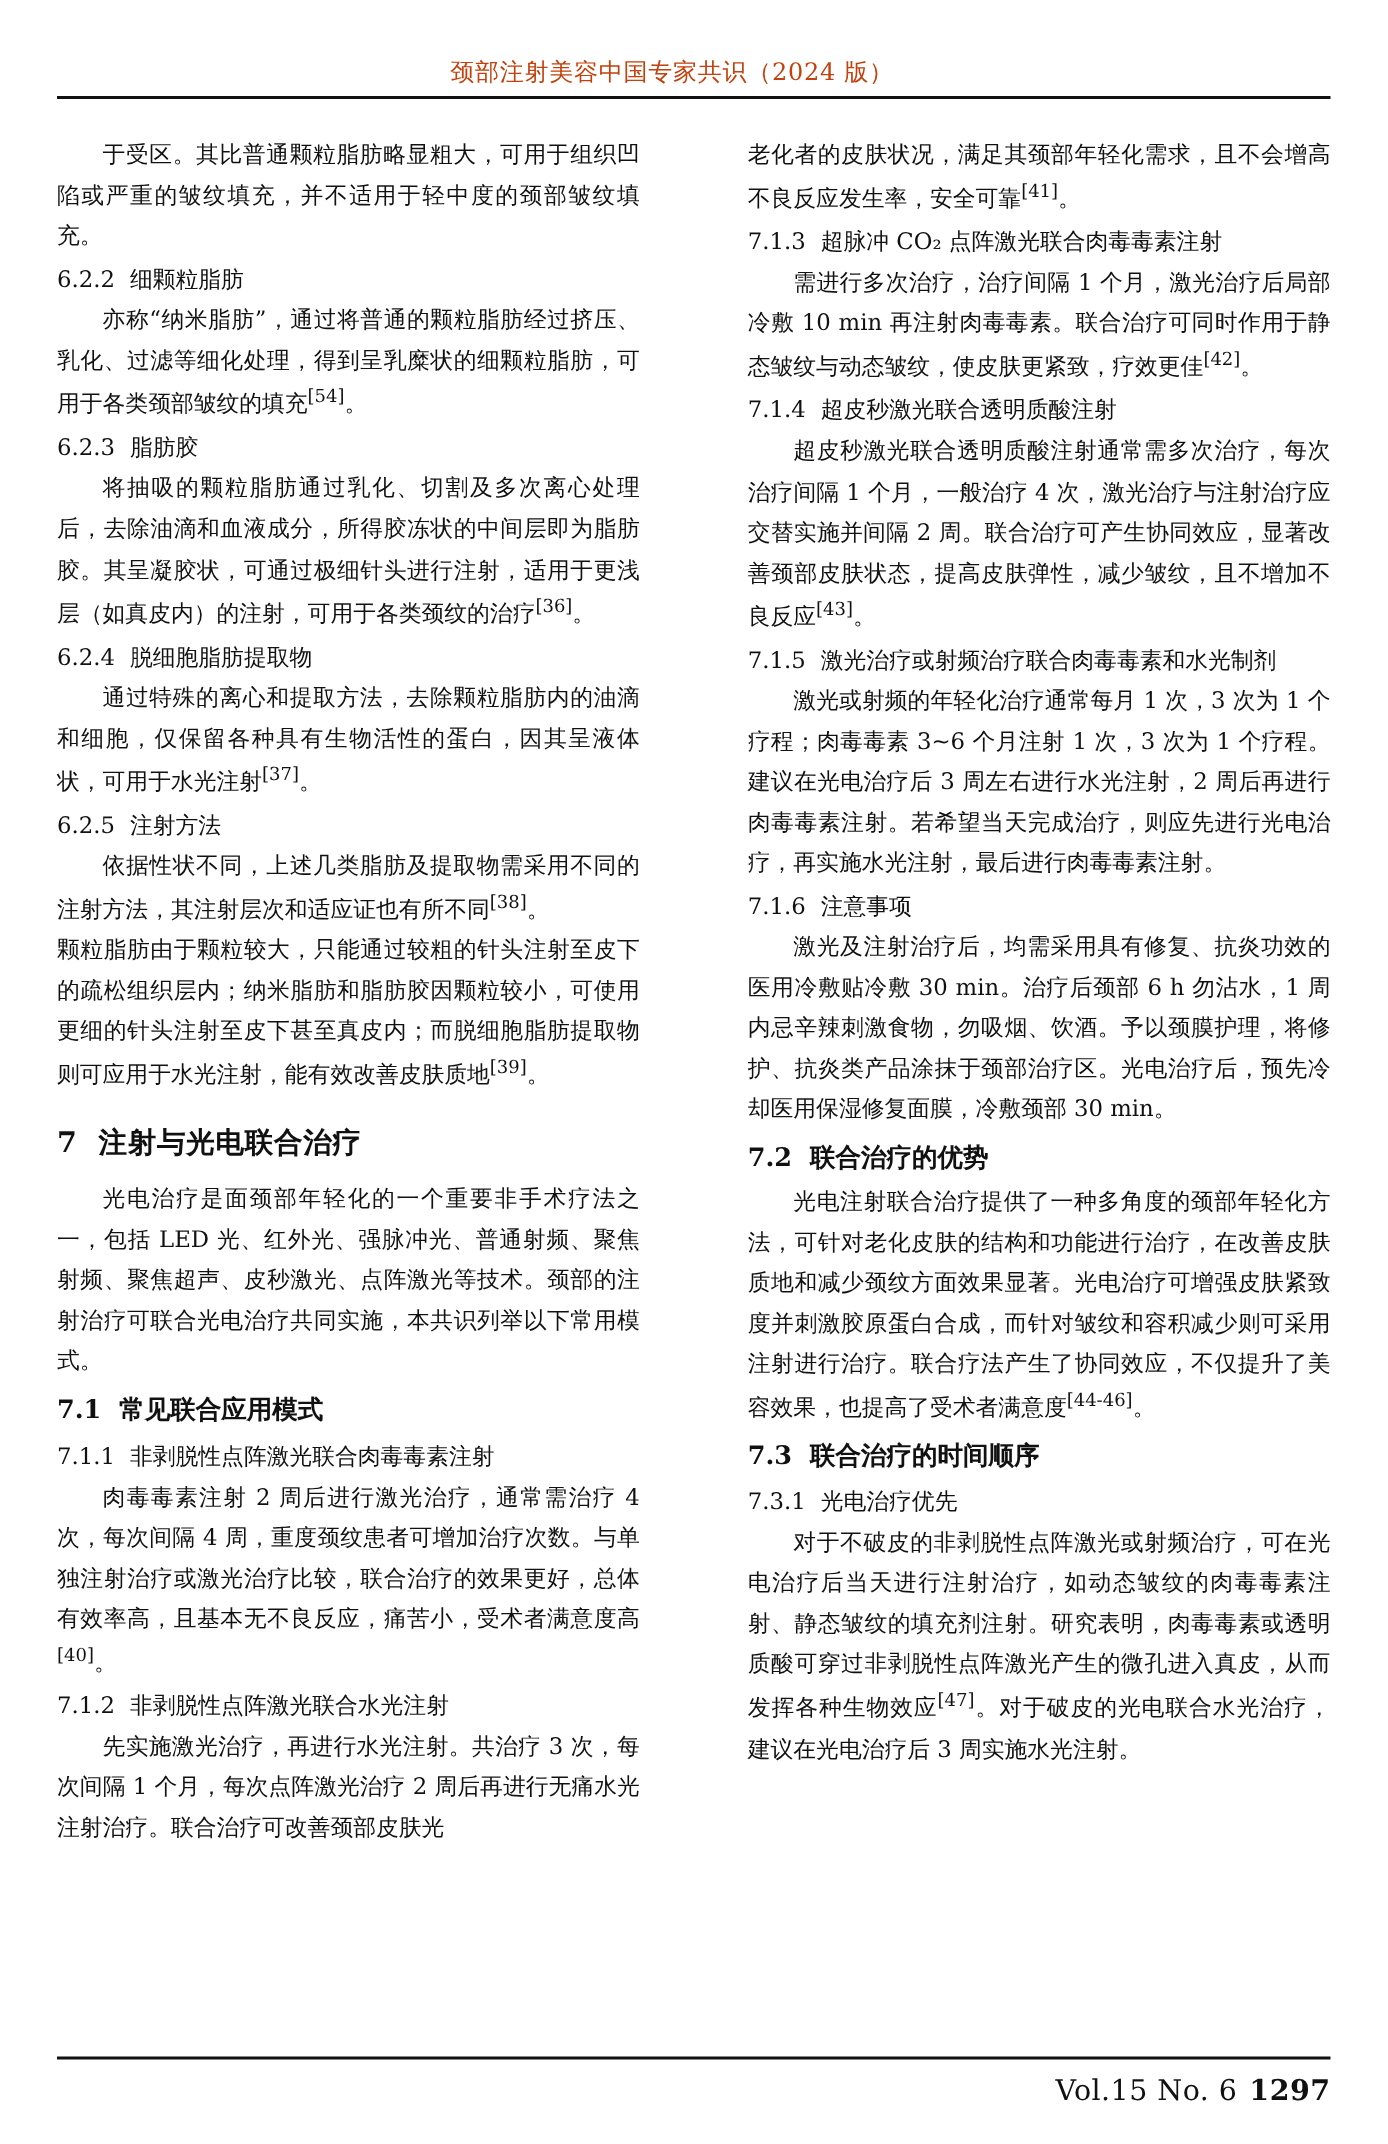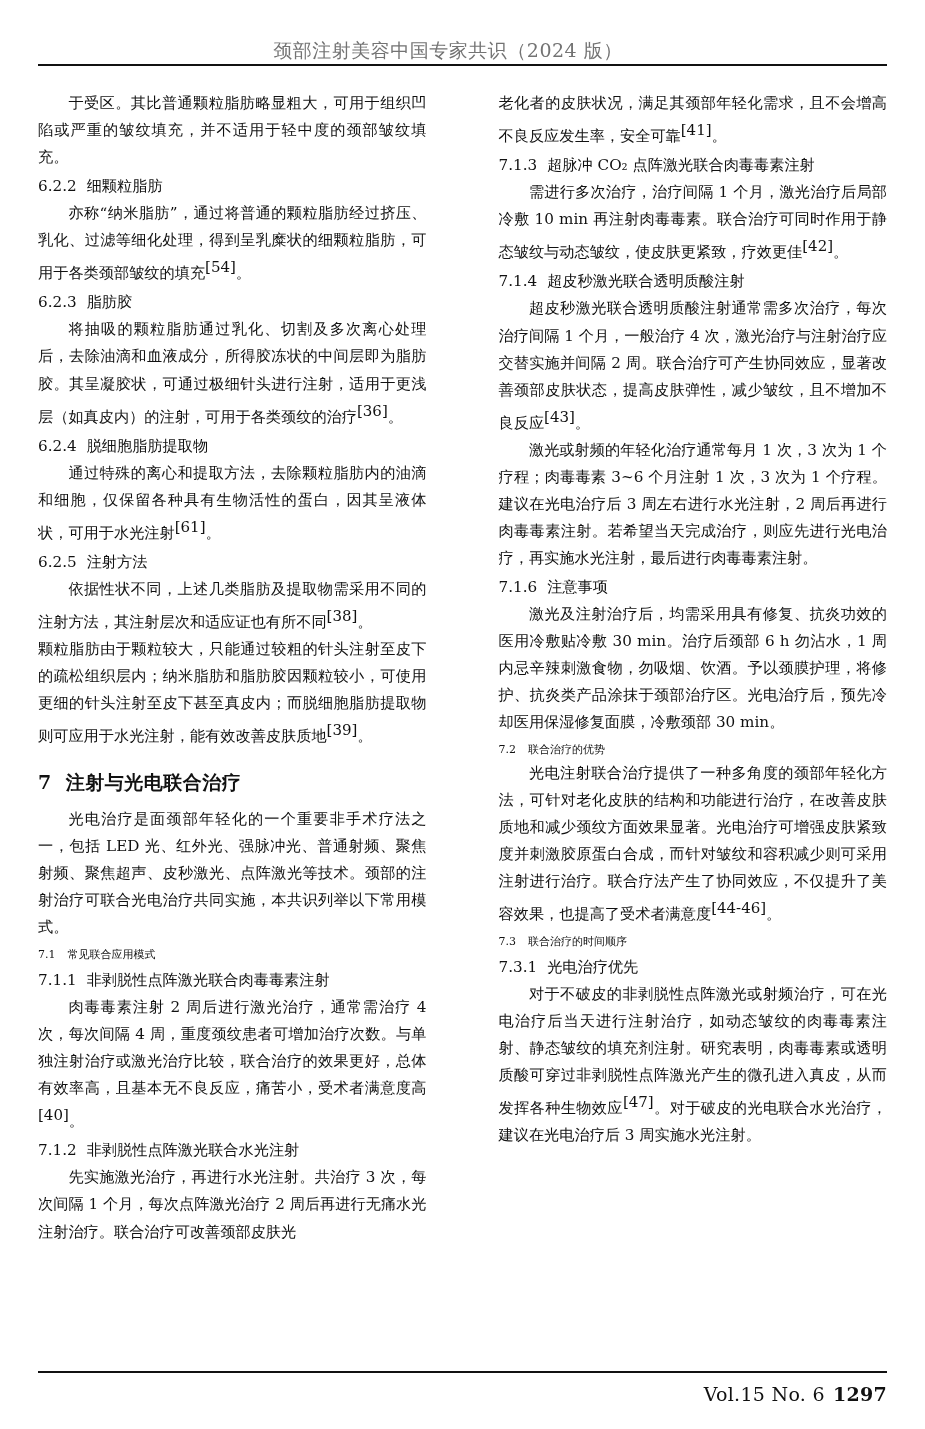--- a/index.html
+++ b/index.html
@@ -22,23 +22,23 @@
     height: 1429px;
     box-sizing: border-box;
     padding: 0;
   }
   .running-head {
     position: absolute;
     left: 0;
     top: 38px;
     width: 896px;
     text-align: center;
-    font-size: 19px;
+    font-size: 16px;
     letter-spacing: 0.5px;
-    color: #737373;
+    color: #c2410c;
     font-family: "DejaVu Serif", "Liberation Serif", serif;
   }
   .rule-top {
     position: absolute;
     left: 38px;
     top: 64px;
     width: 849px;
     height: 2px;
     background: #111;
   }
@@ -81,38 +81,38 @@
     font-size: 19px;
     margin-top: 16px;
     margin-bottom: 6px;
     text-indent: 0;
     letter-spacing: 0.5px;
   }
   .sec-h1 .n {
     margin-right: 14px;
   }
   .sec-h2 {
-    font-weight: normal;
-    font-size: 11px;
+    font-weight: bold;
+    font-size: 17px;
     text-indent: 0;
     margin-top: 4px;
   }
   .sec-h2 .n {
     margin-right: 12px;
   }
   .sec-h3 {
     text-indent: 0;
     margin-top: 2px;
   }
   .sec-h3 .n {
     margin-right: 10px;
   }
   .sup {
     vertical-align: super;
-    font-size: 15px;
+    font-size: 12px;
   }
   .footer {
     position: absolute;
     right: 38px;
     bottom: 24px;
     font-size: 19px;
     letter-spacing: 0.3px;
   }
   .footer .pg {
     font-weight: bold;
@@ -128,38 +128,39 @@
   <div class="rule-top"></div>
 
   <div class="columns">
     <div class="col" id="col-left">
         <p class="indent2"><span>于受区。其比普通颗粒脂肪略显粗大，可用于组织凹陷或严重的皱纹填充，并不适用于轻中度的颈部皱纹填充。</span></p>
         <p class="sec-h3"><span class="n">6.2.2</span><span>细颗粒脂肪</span></p>
         <p class="indent2"><span>亦称“纳米脂肪”，通过将普通的颗粒脂肪经过挤压、乳化、过滤等细化处理，得到呈乳糜状的细颗粒脂肪，可用于各类颈部皱纹的填充</span><span class="sup">[54]</span><span>。</span></p>
         <p class="sec-h3"><span class="n">6.2.3</span><span>脂肪胶</span></p>
         <p class="indent2"><span>将抽吸的颗粒脂肪通过乳化、切割及多次离心处理后，去除油滴和血液成分，所得胶冻状的中间层即为脂肪胶。其呈凝胶状，可通过极细针头进行注射，适用于更浅层（如真皮内）的注射，可用于各类颈纹的治疗</span><span class="sup">[36]</span><span>。</span></p>
         <p class="sec-h3"><span class="n">6.2.4</span><span>脱细胞脂肪提取物</span></p>
-        <p class="indent2"><span>通过特殊的离心和提取方法，去除颗粒脂肪内的油滴和细胞，仅保留各种具有生物活性的蛋白，因其呈液体状，可用于水光注射</span><span class="sup">[61]</span><span>。</span></p>
+        <p class="indent2"><span>通过特殊的离心和提取方法，去除颗粒脂肪内的油滴和细胞，仅保留各种具有生物活性的蛋白，因其呈液体状，可用于水光注射</span><span class="sup">[37]</span><span>。</span></p>
         <p class="sec-h3"><span class="n">6.2.5</span><span>注射方法</span></p>
         <p class="indent2"><span>依据性状不同，上述几类脂肪及提取物需采用不同的注射方法，其注射层次和适应证也有所不同</span><span class="sup">[38]</span><span>。</span></p>
         <p class="noindent"><span>颗粒脂肪由于颗粒较大，只能通过较粗的针头注射至皮下的疏松组织层内；纳米脂肪和脂肪胶因颗粒较小，可使用更细的针头注射至皮下甚至真皮内；而脱细胞脂肪提取物则可应用于水光注射，能有效改善皮肤质地</span><span class="sup">[39]</span><span>。</span></p>
         <p class="sec-h1"><span class="n">7</span><span>注射与光电联合治疗</span></p>
         <p class="indent2"><span>光电治疗是面颈部年轻化的一个重要非手术疗法之一，包括 LED 光、红外光、强脉冲光、普通射频、聚焦射频、聚焦超声、皮秒激光、点阵激光等技术。颈部的注射治疗可联合光电治疗共同实施，本共识列举以下常用模式。</span></p>
         <p class="sec-h2"><span class="n">7.1</span><span>常见联合应用模式</span></p>
         <p class="sec-h3"><span class="n">7.1.1</span><span>非剥脱性点阵激光联合肉毒毒素注射</span></p>
         <p class="indent2"><span>肉毒毒素注射 2 周后进行激光治疗，通常需治疗 4 次，每次间隔 4 周，重度颈纹患者可增加治疗次数。与单独注射治疗或激光治疗比较，联合治疗的效果更好，总体有效率高，且基本无不良反应，痛苦小，受术者满意度高</span><span class="sup">[40]</span><span>。</span></p>
         <p class="sec-h3"><span class="n">7.1.2</span><span>非剥脱性点阵激光联合水光注射</span></p>
         <p class="indent2"><span>先实施激光治疗，再进行水光注射。共治疗 3 次，每次间隔 1 个月，每次点阵激光治疗 2 周后再进行无痛水光注射治疗。联合治疗可改善颈部皮肤光</span></p>
       </div>
     <div class="col" id="col-right">
         <p class="noindent"><span>老化者的皮肤状况，满足其颈部年轻化需求，且不会增高不良反应发生率，安全可靠</span><span class="sup">[41]</span><span>。</span></p>
         <p class="sec-h3"><span class="n">7.1.3</span><span>超脉冲 CO₂ 点阵激光联合肉毒毒素注射</span></p>
         <p class="indent2"><span>需进行多次治疗，治疗间隔 1 个月，激光治疗后局部冷敷 10 min 再注射肉毒毒素。联合治疗可同时作用于静态皱纹与动态皱纹，使皮肤更紧致，疗效更佳</span><span class="sup">[42]</span><span>。</span></p>
         <p class="sec-h3"><span class="n">7.1.4</span><span>超皮秒激光联合透明质酸注射</span></p>
         <p class="indent2"><span>超皮秒激光联合透明质酸注射通常需多次治疗，每次治疗间隔 1 个月，一般治疗 4 次，激光治疗与注射治疗应交替实施并间隔 2 周。联合治疗可产生协同效应，显著改善颈部皮肤状态，提高皮肤弹性，减少皱纹，且不增加不良反应</span><span class="sup">[43]</span><span>。</span></p>
+        <p class="sec-h3"><span class="n">7.1.5</span><span>激光治疗或射频治疗联合肉毒毒素和水光制剂</span></p>
         <p class="indent2"><span>激光或射频的年轻化治疗通常每月 1 次，3 次为 1 个疗程；肉毒毒素 3~6 个月注射 1 次，3 次为 1 个疗程。建议在光电治疗后 3 周左右进行水光注射，2 周后再进行肉毒毒素注射。若希望当天完成治疗，则应先进行光电治疗，再实施水光注射，最后进行肉毒毒素注射。</span></p>
         <p class="sec-h3"><span class="n">7.1.6</span><span>注意事项</span></p>
         <p class="indent2"><span>激光及注射治疗后，均需采用具有修复、抗炎功效的医用冷敷贴冷敷 30 min。治疗后颈部 6 h 勿沾水，1 周内忌辛辣刺激食物，勿吸烟、饮酒。予以颈膜护理，将修护、抗炎类产品涂抹于颈部治疗区。光电治疗后，预先冷却医用保湿修复面膜，冷敷颈部 30 min。</span></p>
         <p class="sec-h2"><span class="n">7.2</span><span>联合治疗的优势</span></p>
         <p class="indent2"><span>光电注射联合治疗提供了一种多角度的颈部年轻化方法，可针对老化皮肤的结构和功能进行治疗，在改善皮肤质地和减少颈纹方面效果显著。光电治疗可增强皮肤紧致度并刺激胶原蛋白合成，而针对皱纹和容积减少则可采用注射进行治疗。联合疗法产生了协同效应，不仅提升了美容效果，也提高了受术者满意度</span><span class="sup">[44-46]</span><span>。</span></p>
         <p class="sec-h2"><span class="n">7.3</span><span>联合治疗的时间顺序</span></p>
         <p class="sec-h3"><span class="n">7.3.1</span><span>光电治疗优先</span></p>
         <p class="indent2"><span>对于不破皮的非剥脱性点阵激光或射频治疗，可在光电治疗后当天进行注射治疗，如动态皱纹的肉毒毒素注射、静态皱纹的填充剂注射。研究表明，肉毒毒素或透明质酸可穿过非剥脱性点阵激光产生的微孔进入真皮，从而发挥各种生物效应</span><span class="sup">[47]</span><span>。对于破皮的光电联合水光治疗，建议在光电治疗后 3 周实施水光注射。</span></p>
       </div>
   </div>

